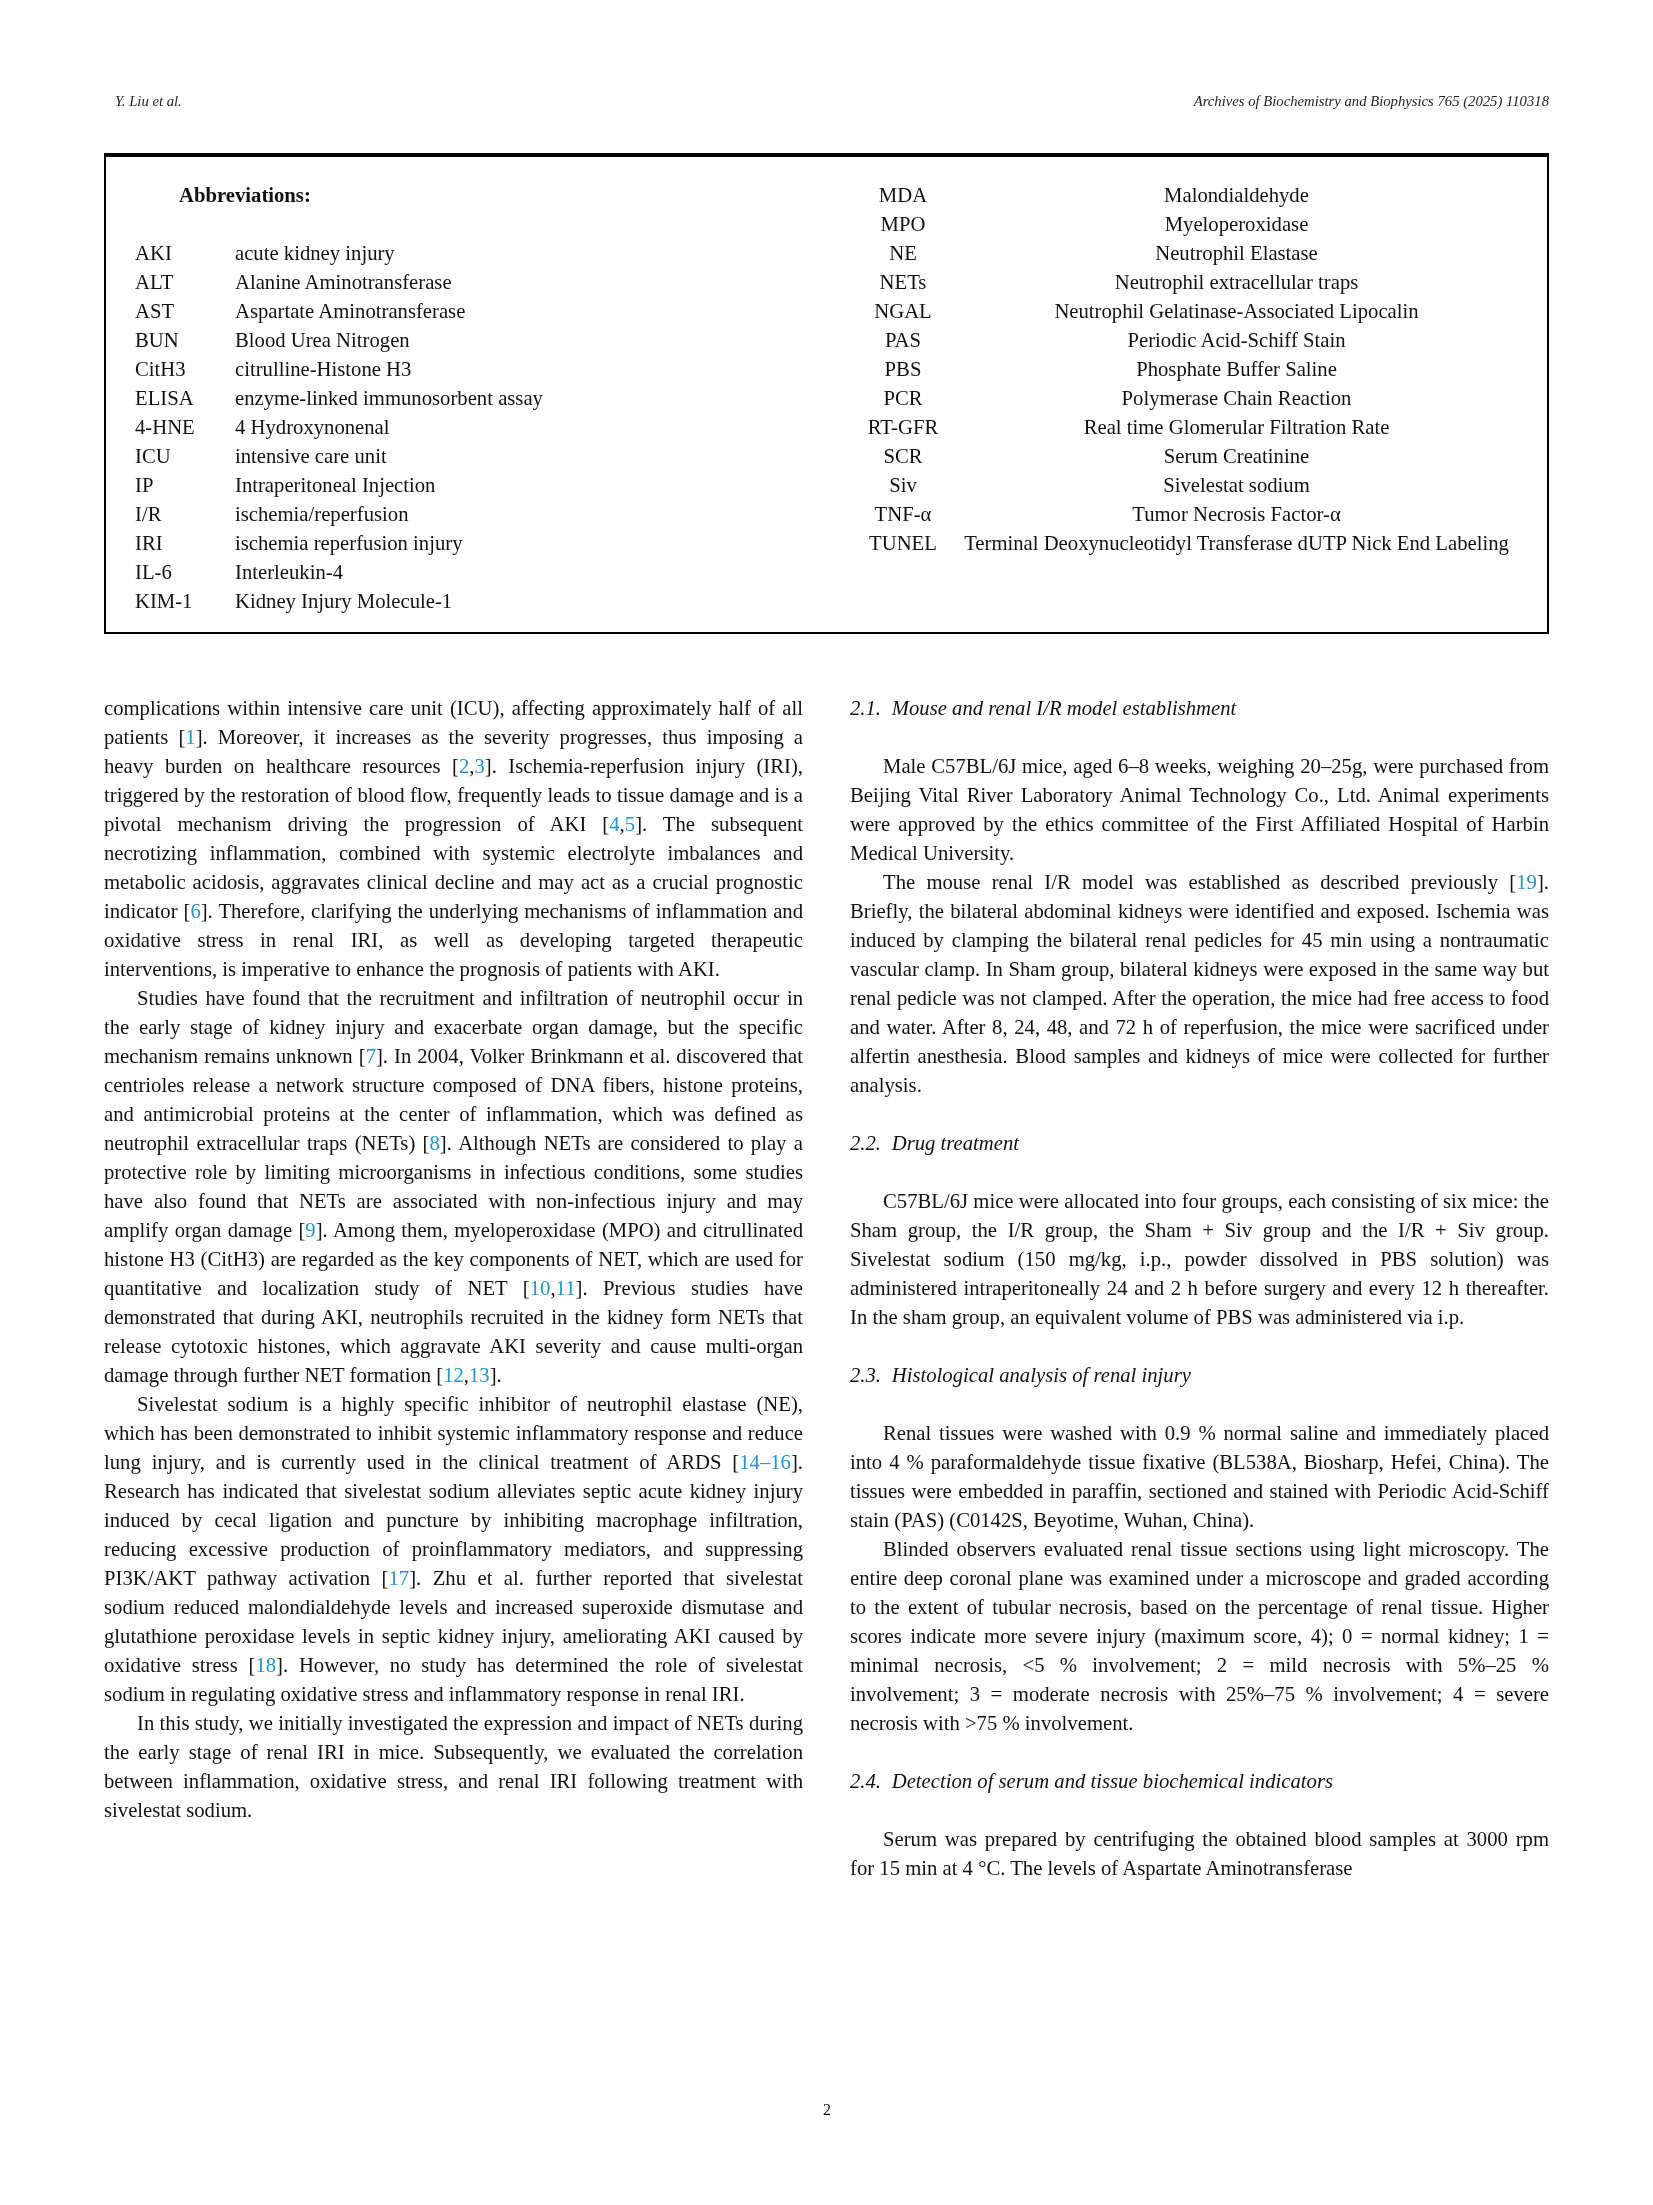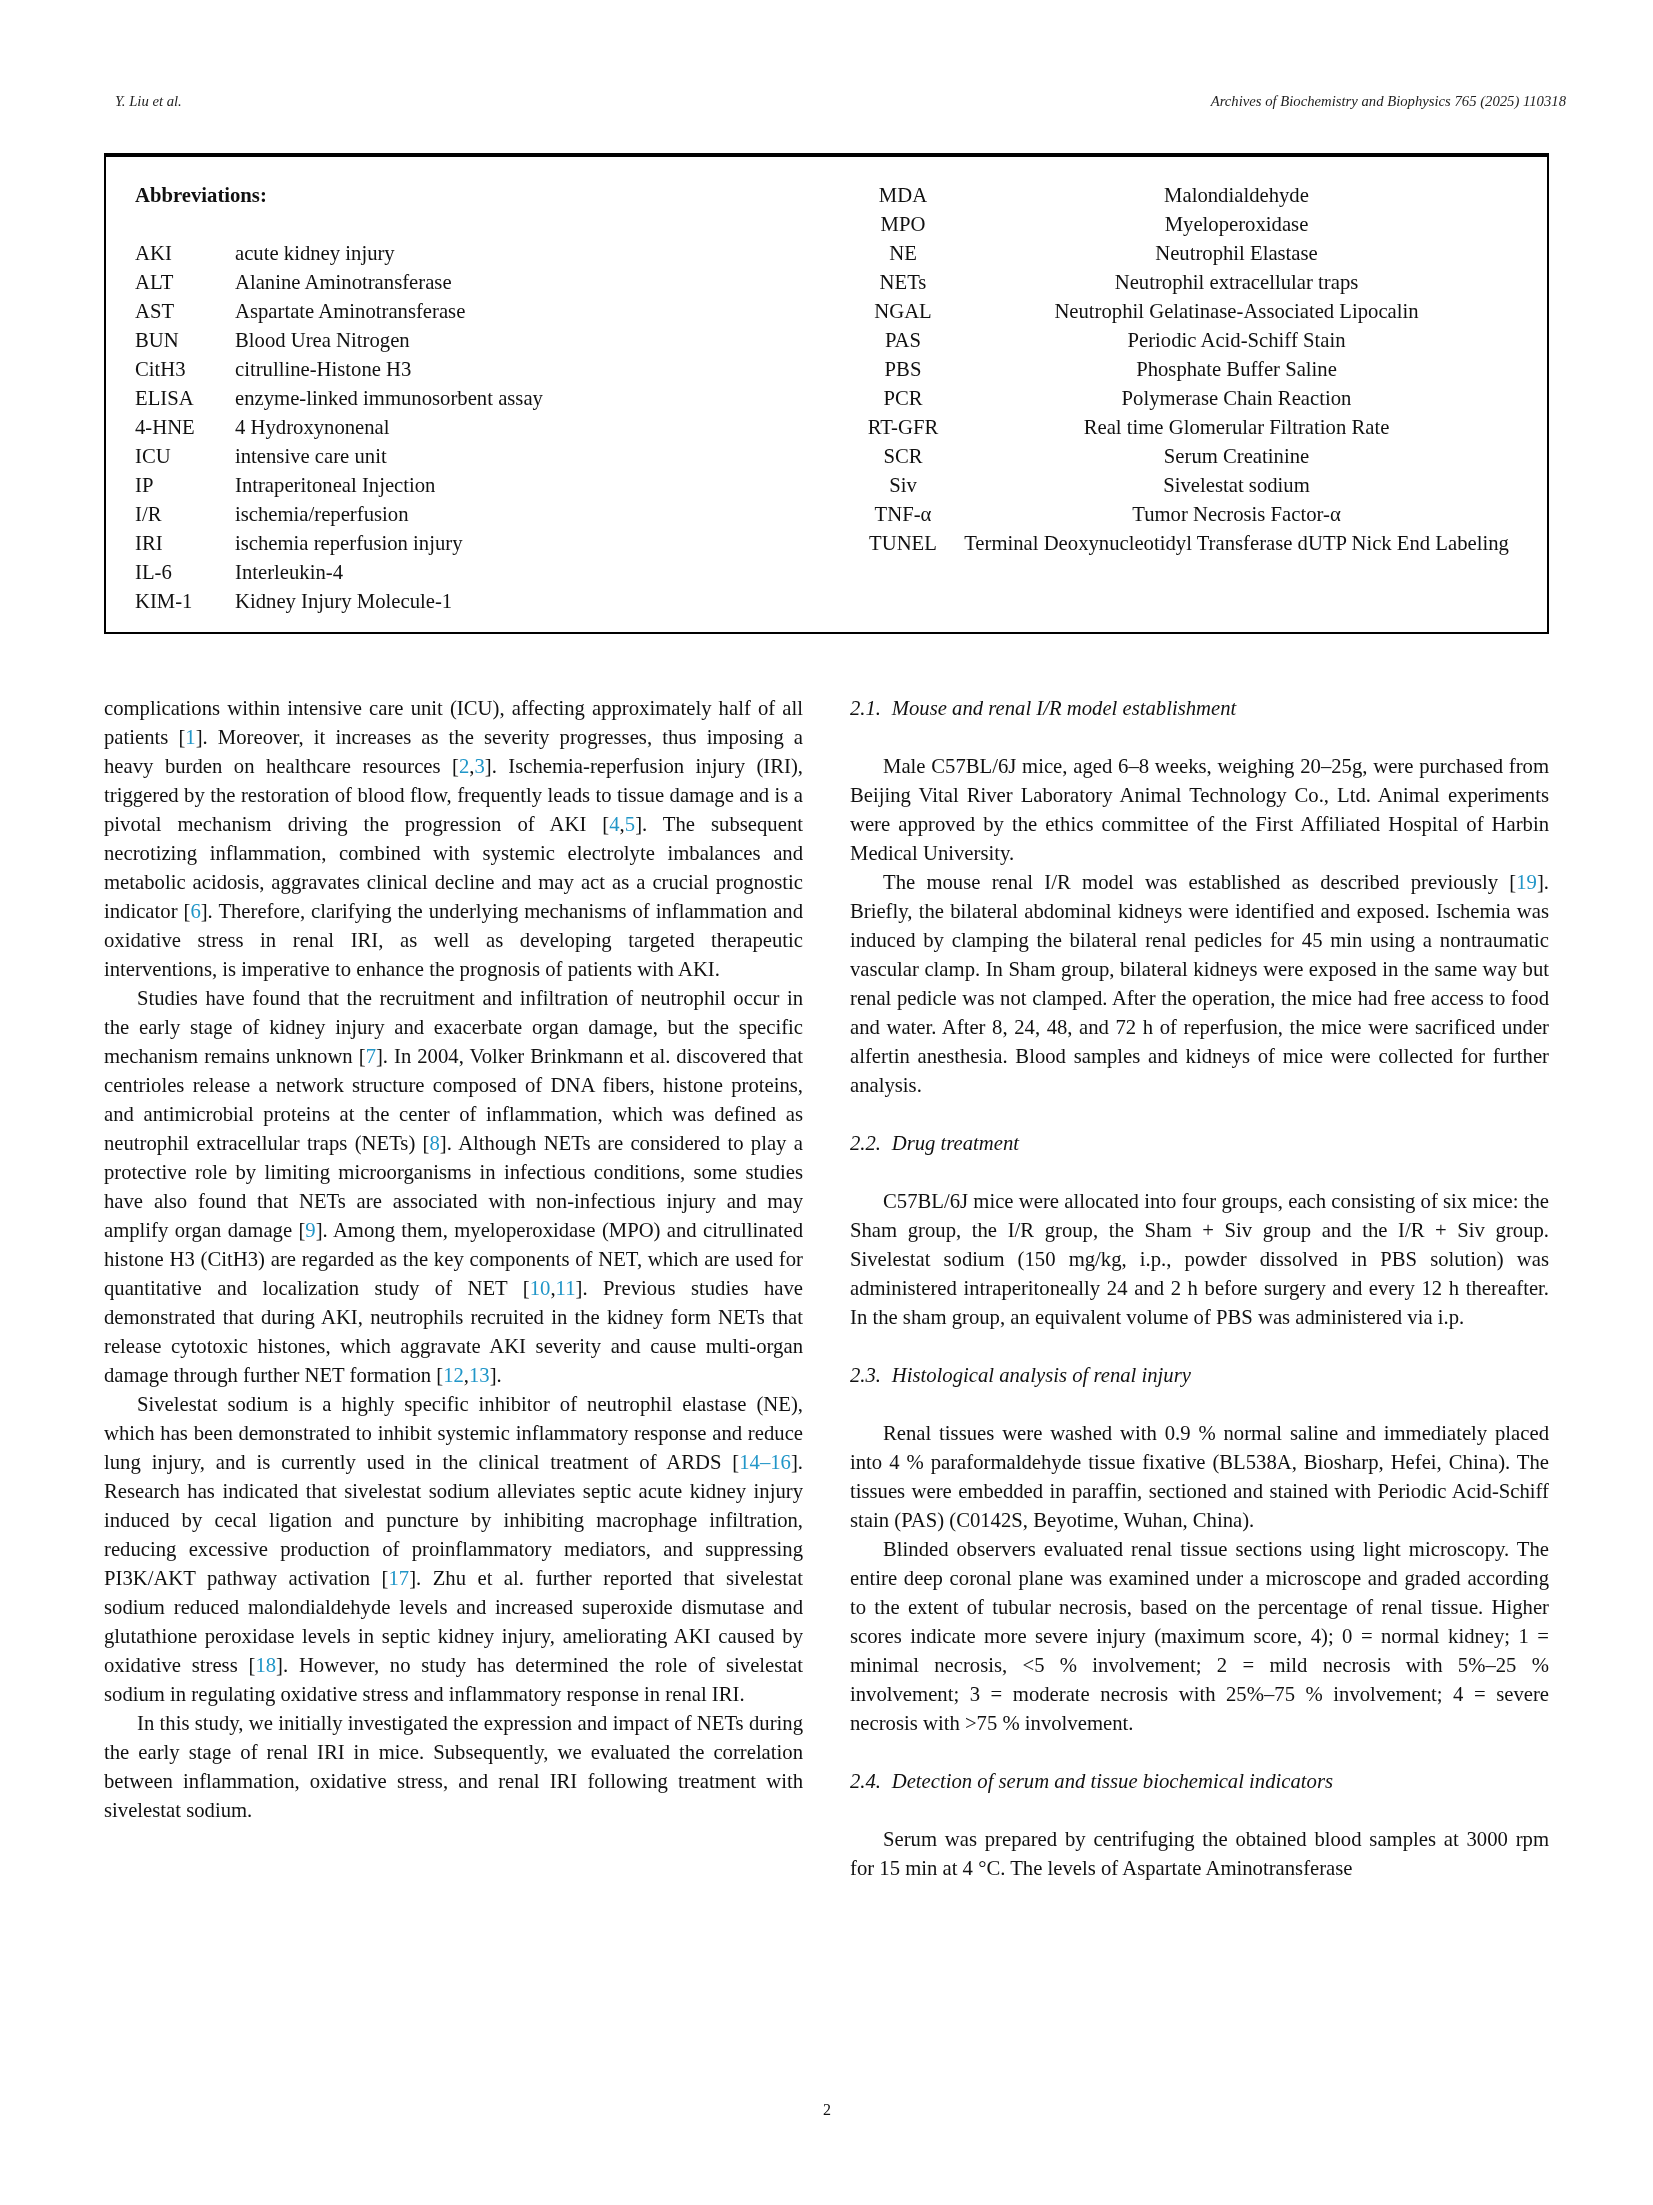--- a/index.html
+++ b/index.html
@@ -4,30 +4,30 @@
 <style>
   html, body { margin: 0; padding: 0; background: #ffffff; }
   body {
     width: 1654px; height: 2205px; position: relative; overflow: hidden;
     font-family: "Liberation Serif", "DejaVu Serif", serif; color: #111;
   }
   .running-head {
     position: absolute; top: 93px; font-style: italic; font-size: 14.7px; color: #222;
   }
   .rh-left { left: 115px; }
-  .rh-right { right: 88px; }
+  .rh-right { right: 105px; }
 
   .abbr-box {
     position: absolute; left: 104px; top: 153px; width: 1445px; height: 481px;
     box-sizing: border-box; border: 2px solid #000; border-top-width: 4px;
   }
   .abbr-col { position: absolute; top: 24px; }
   .abbr-col.left { left: 29px; width: 667px; }
   .abbr-col.right { left: 747px; width: 667px; text-align: center; }
-  .abbr-title { font-weight: bold; font-size: 20.7px; height: 29px; line-height: 29px; margin-bottom: 29px; }
+  .abbr-title { font-weight: bold; font-size: 20.7px; height: 29px; line-height: 29px; margin-bottom: 29px; margin-left: 44px; }
   .abbr-row { display: flex; font-size: 20.7px; line-height: 29px; }
   .abbr-key { width: 100px; flex: none; }
   .abbr-val { flex: 1; }
 
   .col {
     position: absolute; top: 694px; width: 699px;
     font-size: 20.7px; line-height: 29px; text-align: justify;
   }
   .col.left { left: 104px; }
   .col.right { left: 850px; }

